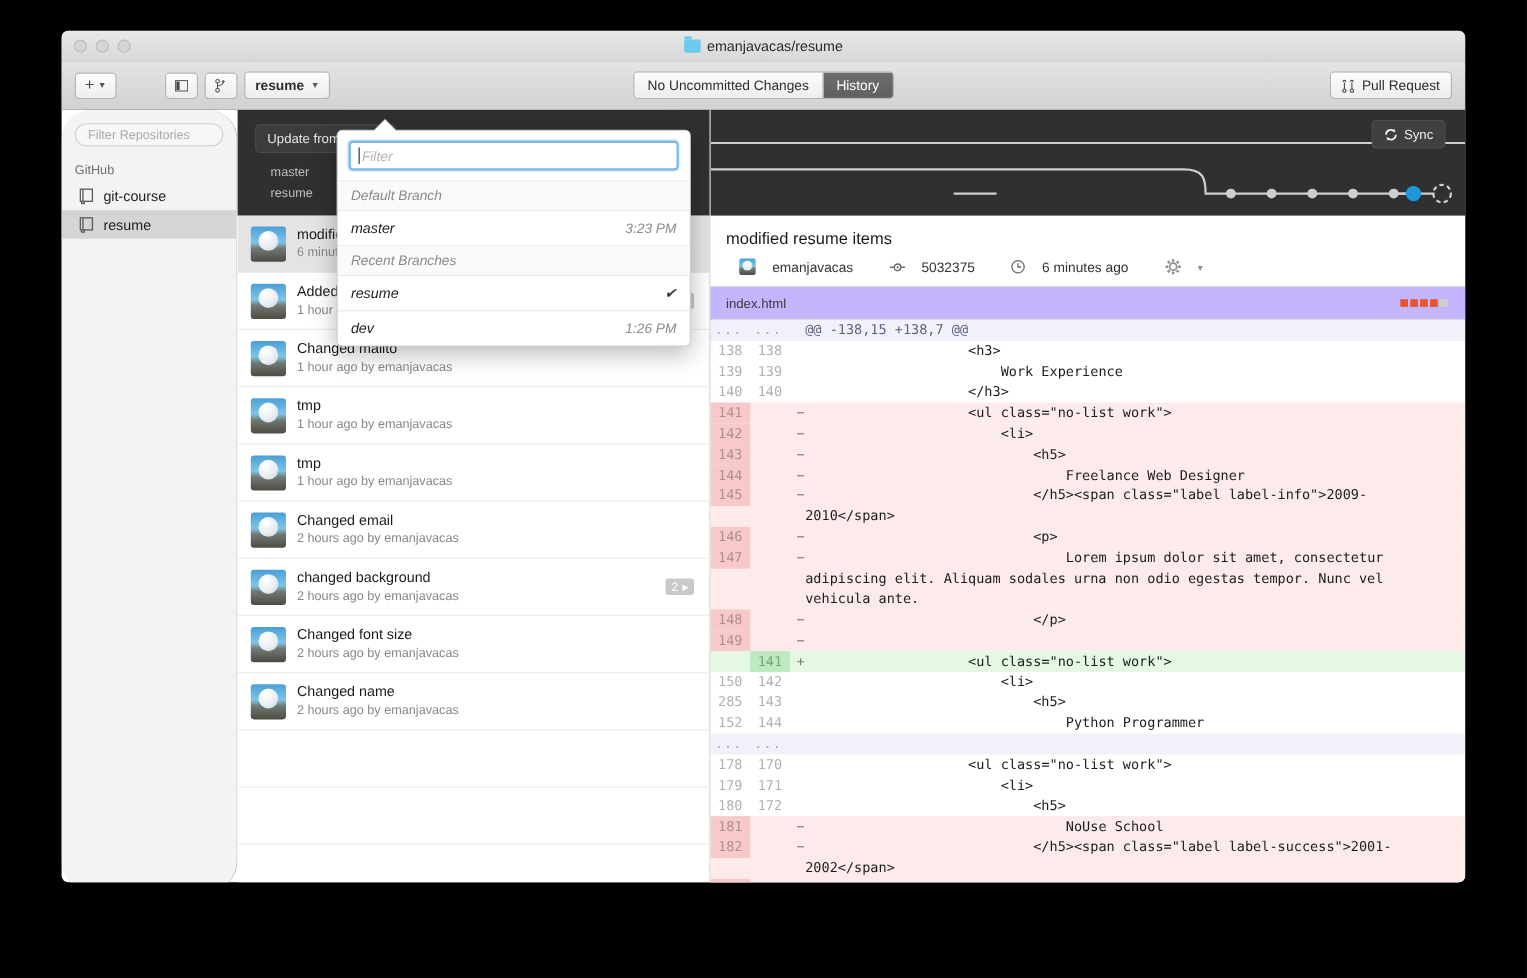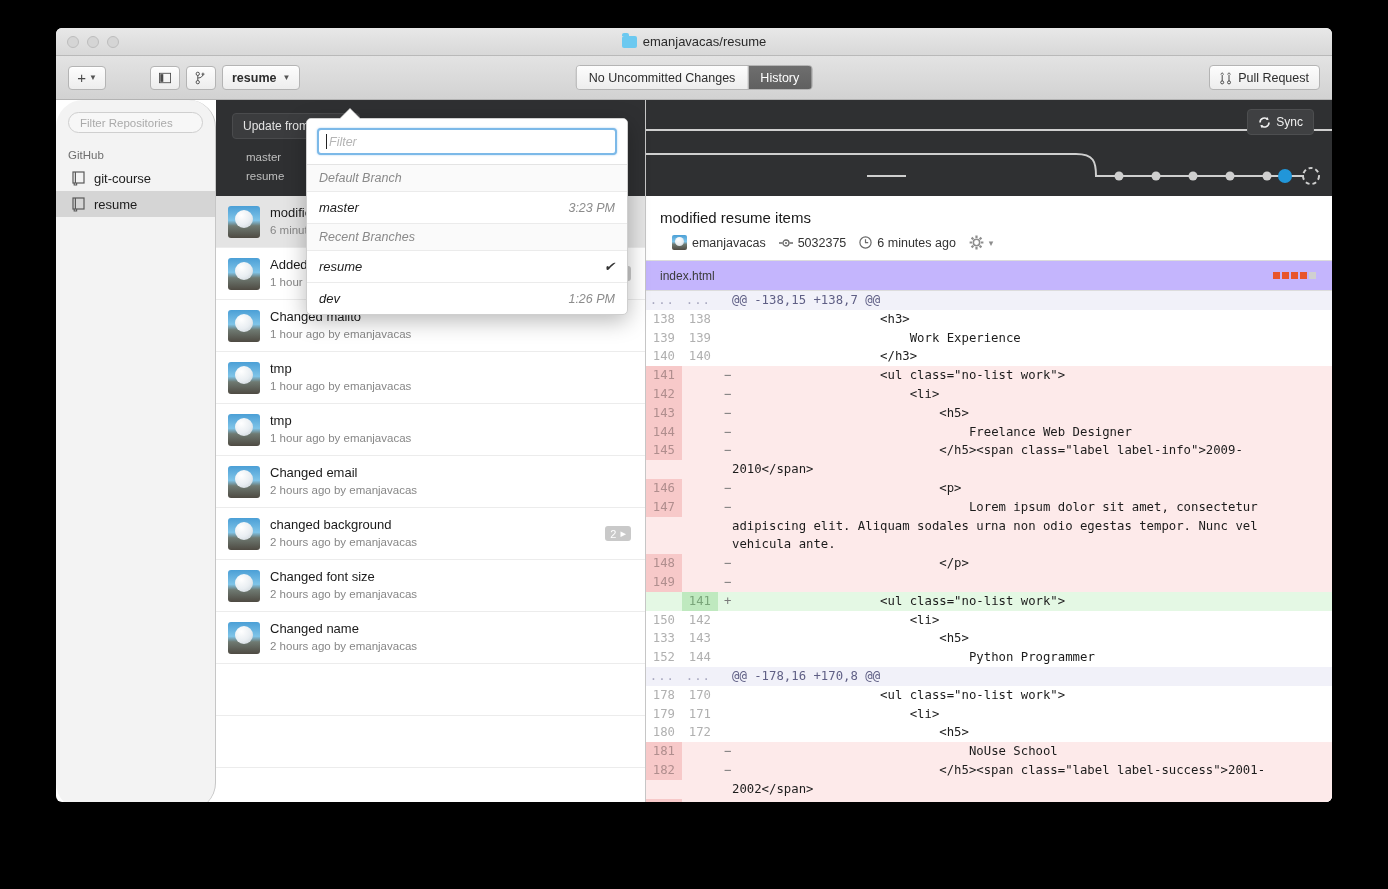--- a/index.html
+++ b/index.html
@@ -170,21 +170,21 @@
   }
   .sync-btn {
     position:absolute; right:18px; top:9px;
     background:#3f4042; border:1px solid #4d4e50; border-radius:4px;
     color:#f0f0f0; font-size:12px; padding:5px 10px;
     display:flex; align-items:center; gap:5px;
   }
   .detail-head { padding: 13px 16px 10px 14px; border-bottom:1px solid #dcdcdc; background:#fff;}
   .detail-title { font-size:15px; color:#1a1a1a; }
   .detail-meta {
-    display:flex; align-items:center; gap:5px;
+    display:flex; align-items:center; gap:15px;
     margin-top:9px; font-size:12.5px; color:#333;padding-left:12px;
   }
   .mini-av{
     width:15px;height:15px;border-radius:2px;flex:0 0 15px;
     background:linear-gradient(to bottom,#4b9fd6 0%,#7fc4e8 45%,#6f7a72 62%,#4e4a42 100%);
     position:relative;overflow:hidden;
   }
   .mini-av::after{content:"";position:absolute;left:3px;top:2px;width:9px;height:9px;border-radius:50%;
     background:radial-gradient(circle at 35% 30%,#fff 0%,#e9eef2 55%,#c6ced4 100%);}
   .meta-sep { width:3px; }
@@ -597,36 +597,35 @@
             <div class="sign">+</div>
             <div class="code">                    &lt;ul class="no-list work"&gt;</div>
           </div>
           <div class="dl ctx">
             <div class="ln">150</div>
             <div class="ln">142</div>
             <div class="sign"></div>
             <div class="code">                        &lt;li&gt;</div>
           </div>
           <div class="dl ctx">
-            <div class="ln">133</div>
+            <div class="ln">285</div>
             <div class="ln">143</div>
             <div class="sign"></div>
             <div class="code">                            &lt;h5&gt;</div>
           </div>
           <div class="dl ctx">
             <div class="ln">152</div>
             <div class="ln">144</div>
             <div class="sign"></div>
             <div class="code">                                Python Programmer</div>
           </div>
           <div class="dl hunk">
             <div class="ln">...</div>
             <div class="ln">...</div>
             <div class="sign"></div>
-            <div class="code">@@ -178,16 +170,8 @@</div>
           </div>
           <div class="dl ctx">
             <div class="ln">178</div>
             <div class="ln">170</div>
             <div class="sign"></div>
             <div class="code">                    &lt;ul class="no-list work"&gt;</div>
           </div>
           <div class="dl ctx">
             <div class="ln">179</div>
             <div class="ln">171</div>

